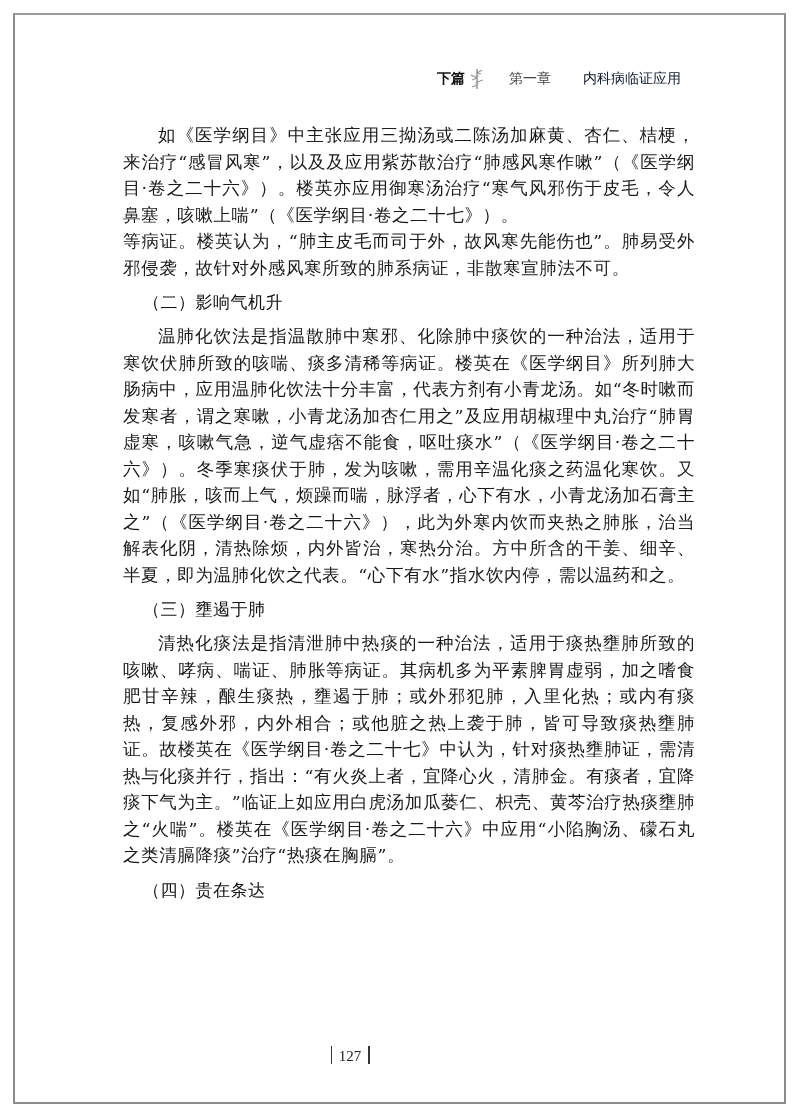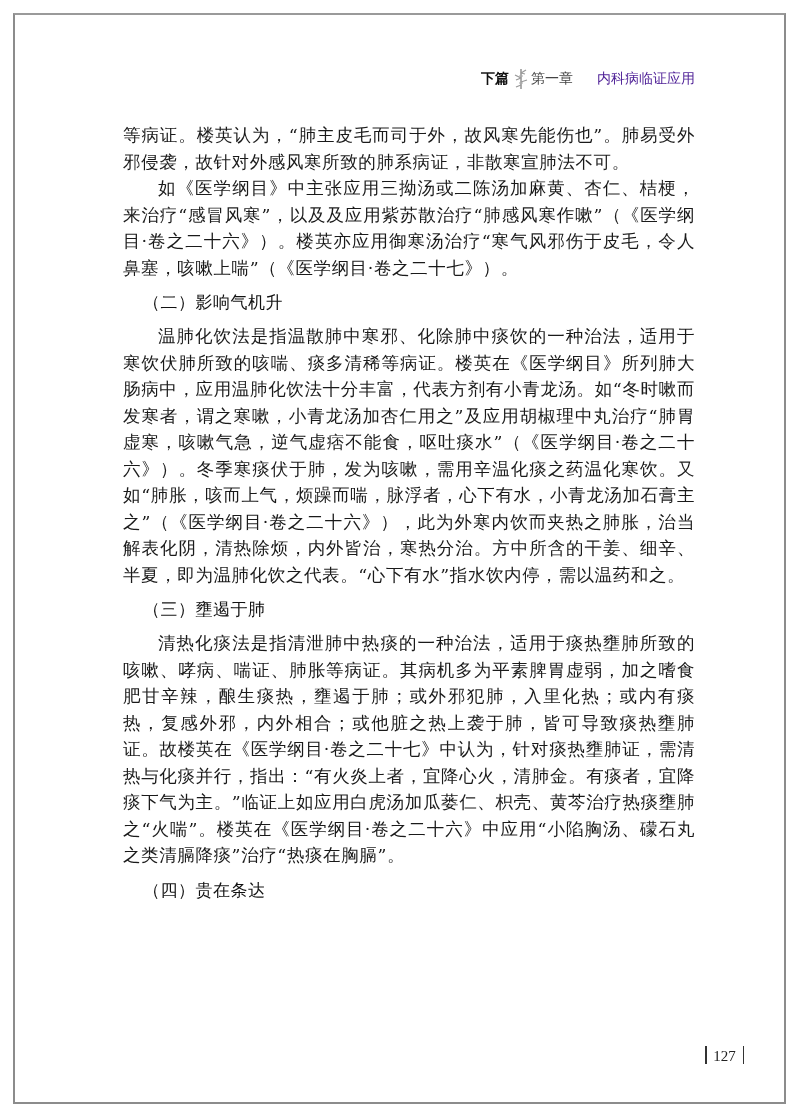--- a/index.html
+++ b/index.html
@@ -23,44 +23,45 @@
       height: 1091px;
       border-left: 2px solid #8c8c8c;
       border-top: 2px solid #9a9a9a;
       border-right: 2px solid #8c8c8c;
       border-bottom: 2px solid #8c8c8c;
       box-sizing: border-box;
     }
     .running-header {
       position: absolute;
       top: 68px;
-      right: 105px;
+      right: 119px;
       display: flex;
       align-items: center;
       font-family: Liberation Serif, serif;
       font-size: 14px;
       color: #333;
       white-space: nowrap;
     }
     .running-header .part {
       font-weight: bold;
       color: #111;
     }
     .running-header .bamboo {
       display: inline-block;
       width: 16px;
       height: 22px;
       margin: 0 2px 0 4px;
     }
     .running-header .chapter {
       color: #444;
+      margin-left: 22px;
     }
     .running-header .section {
-      margin-left: 24px;
-      color: #4c1d95;
+      margin-left: 32px;
+      color: #0f172a;
     }
     .content {
       position: absolute;
       left: 123px;
       top: 122px;
       width: 572px;
     }
     .para {
       font-size: 17.5px;
       line-height: 26.5px;
@@ -79,25 +80,24 @@
       margin: 8px 0 8px 0;
       padding-left: 20px;
       color: #111;
       letter-spacing: 0.5px;
     }
     .page-number {
       position: absolute;
       top: 1046px;
       left: 0;
       width: 700px;
-      text-align: right;
+      text-align: center;
       font-family: "Liberation Serif", "DejaVu Serif", serif;
       font-size: 15px;
       color: #222;
-      margin-left: 47px;
     }
     .page-number .bar {
       display: inline-block;
       width: 1.5px;
       height: 18px;
       background: #333;
       vertical-align: -3px;
       margin: 0 3px;
     }
   </style>
@@ -118,22 +118,22 @@
       <path d="M8 14 L14 12" stroke="#999" stroke-width="1.3" fill="none"></path>
       <path d="M8 17 L3 19" stroke="#999" stroke-width="1.2" fill="none"></path>
       <path d="M6 8 L10 8 M6 15 L10 15" stroke="#aaa" stroke-width="1" fill="none"></path>
     </svg>
   </span>
   <span class="chapter">第一章</span>
   <span class="section">内科病临证应用</span>
 </div>
 
 <div class="content">
+  <p class="para indent">如《医学纲目》中主张应用三拗汤或二陈汤加麻黄、杏仁、桔梗，来治疗“感冒风寒”，以及及应用紫苏散治疗“肺感风寒作嗽”（《医学纲目·卷之二十六》）。楼英亦应用御寒汤治疗“寒气风邪伤于皮毛，令人鼻塞，咳嗽上喘”（《医学纲目·卷之二十七》）。</p>
   <p class="para">等病证。楼英认为，“肺主皮毛而司于外，故风寒先能伤也”。肺易受外邪侵袭，故针对外感风寒所致的肺系病证，非散寒宣肺法不可。</p>
-  <p class="para indent">如《医学纲目》中主张应用三拗汤或二陈汤加麻黄、杏仁、桔梗，来治疗“感冒风寒”，以及及应用紫苏散治疗“肺感风寒作嗽”（《医学纲目·卷之二十六》）。楼英亦应用御寒汤治疗“寒气风邪伤于皮毛，令人鼻塞，咳嗽上喘”（《医学纲目·卷之二十七》）。</p>
   <div class="heading">（二）影响气机升</div>
   <p class="para indent">温肺化饮法是指温散肺中寒邪、化除肺中痰饮的一种治法，适用于寒饮伏肺所致的咳喘、痰多清稀等病证。楼英在《医学纲目》所列肺大肠病中，应用温肺化饮法十分丰富，代表方剂有小青龙汤。如“冬时嗽而发寒者，谓之寒嗽，小青龙汤加杏仁用之”及应用胡椒理中丸治疗“肺胃虚寒，咳嗽气急，逆气虚痞不能食，呕吐痰水”（《医学纲目·卷之二十六》）。冬季寒痰伏于肺，发为咳嗽，需用辛温化痰之药温化寒饮。又如“肺胀，咳而上气，烦躁而喘，脉浮者，心下有水，小青龙汤加石膏主之”（《医学纲目·卷之二十六》），此为外寒内饮而夹热之肺胀，治当解表化阴，清热除烦，内外皆治，寒热分治。方中所含的干姜、细辛、半夏，即为温肺化饮之代表。“心下有水”指水饮内停，需以温药和之。</p>
   <div class="heading">（三）壅遏于肺</div>
   <p class="para indent">清热化痰法是指清泄肺中热痰的一种治法，适用于痰热壅肺所致的咳嗽、哮病、喘证、肺胀等病证。其病机多为平素脾胃虚弱，加之嗜食肥甘辛辣，酿生痰热，壅遏于肺；或外邪犯肺，入里化热；或内有痰热，复感外邪，内外相合；或他脏之热上袭于肺，皆可导致痰热壅肺证。故楼英在《医学纲目·卷之二十七》中认为，针对痰热壅肺证，需清热与化痰并行，指出：“有火炎上者，宜降心火，清肺金。有痰者，宜降痰下气为主。”临证上如应用白虎汤加瓜蒌仁、枳壳、黄芩治疗热痰壅肺之“火喘”。楼英在《医学纲目·卷之二十六》中应用“小陷胸汤、礞石丸之类清膈降痰”治疗“热痰在胸膈”。</p>
   <div class="heading">（四）贵在条达</div>
 </div>
 
 <div class="page-number">
   <span class="bar"></span>
   <span>127</span>

